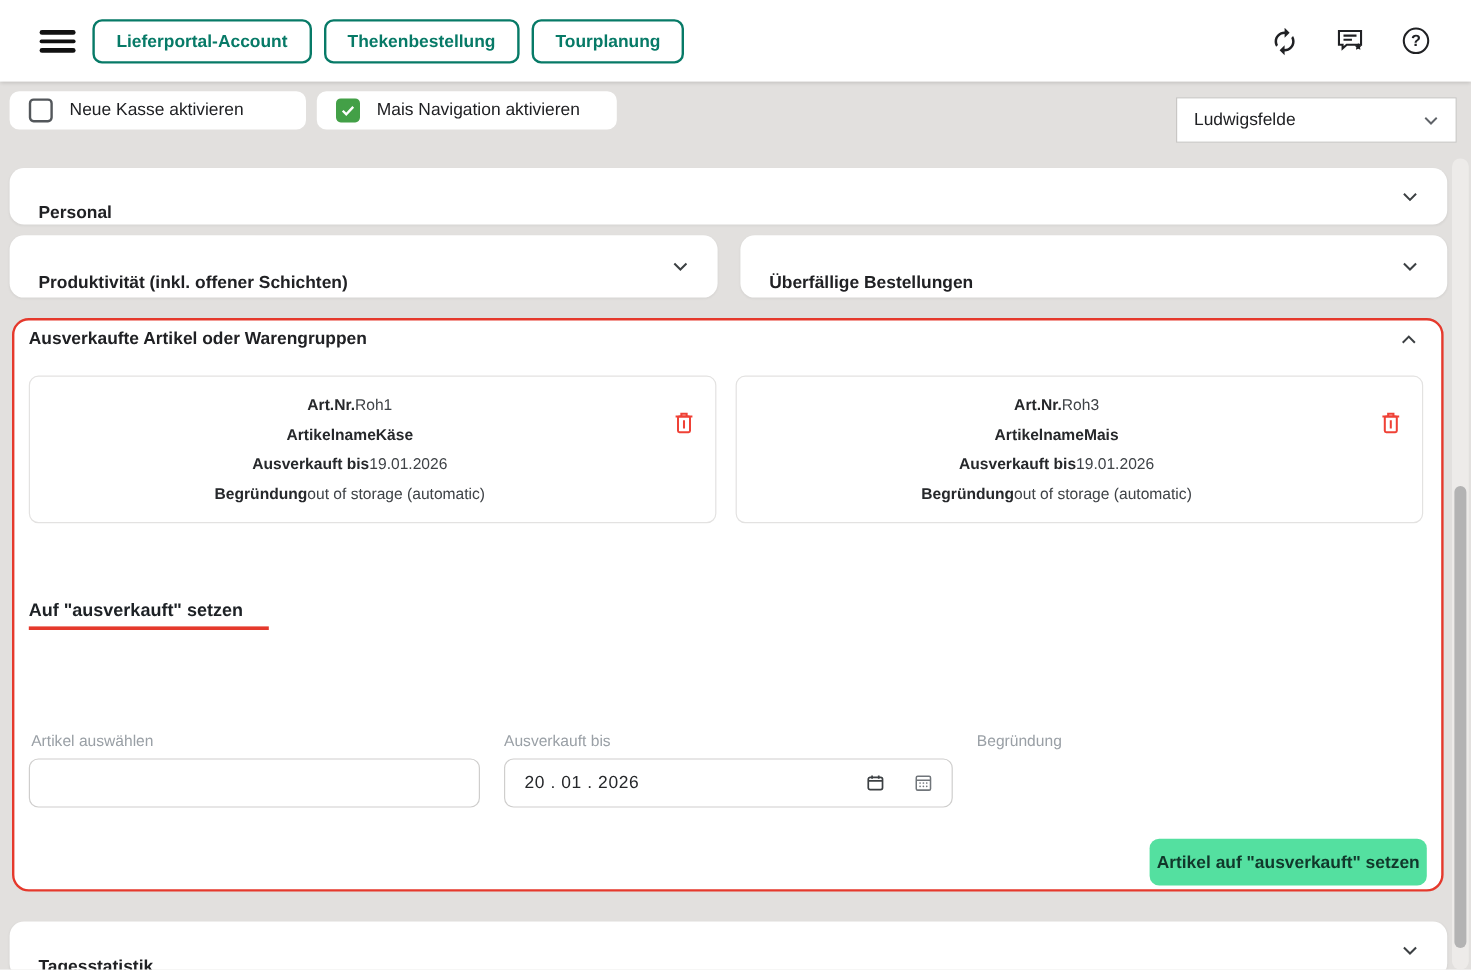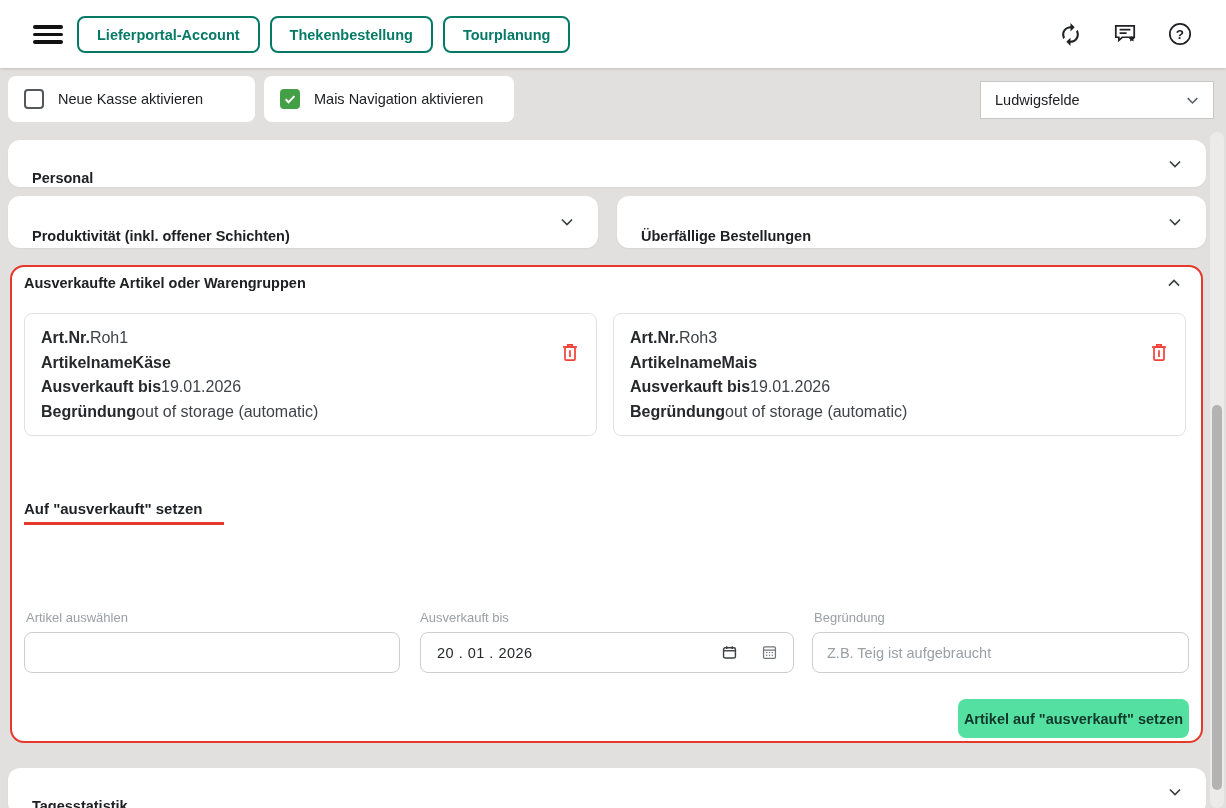--- a/index.html
+++ b/index.html
@@ -18,21 +18,21 @@
   .hamburger span { display:block; height:3.6px; background:#111; border-radius:2px; margin-bottom:4px; }
   .hamburger span:last-child { margin-bottom:0; }
   .nav-buttons { position:absolute; left:77px; top:16px; display:flex; gap:10px; }
   .nav-btn { height:37px; padding:0 18px; border:2px solid #077a67; border-radius:8px;
              background:#fff; color:#077a67; font-weight:700; font-size:14.5px;
              display:flex; align-items:center; font-family:"Liberation Sans",sans-serif; cursor:pointer; }
   .header-icons { position:absolute; right:33px; top:21px; display:flex; gap:29px; align-items:center; }
   .hicon { width:26px; height:26px; display:flex; align-items:center; justify-content:center; cursor:pointer; }
 
   
-  .cb-card { position:absolute; top:76px; height:46px; background:#fff; border-radius:8px;
+  .cb-card { position:absolute; top:76px; height:32px; background:#fff; border-radius:8px;
              display:flex; align-items:center; padding-left:16px; cursor:pointer; }
   .cb-card-1 { left:8px; width:247px; }
   .cb-card-2 { left:264px; width:250px; }
   .checkbox { width:20px; height:20px; border:2px solid #53575b; border-radius:4px;
               margin-right:14px; flex:0 0 auto; background:#fff; display:flex;
               align-items:center; justify-content:center; }
   .checkbox.checked { background:#43a047; border-color:#43a047; }
   .cb-label { font-size:14.5px; color:#202124; }
 
   .dropdown { position:absolute; left:980px; top:81px; width:234px; height:38px; background:#fff;
@@ -53,21 +53,21 @@
   .soldout { position:absolute; left:10px; top:265px; width:1193px; height:478px;
              background:#fff; border:2px solid #e5392c; border-radius:14px; }
   .soldout-title { position:absolute; left:12px; top:8px; font-weight:700; font-size:14.5px; }
   .soldout-chevron { position:absolute; right:18px; top:7px; cursor:pointer; }
 
   .item-card { position:absolute; top:46px; width:573px; height:123px; border:1px solid #e3e2e1;
                border-radius:8px; padding:12px 14px 12px 16px; display:flex; }
   .item-card-1 { left:12px; }
   .item-card-2 { left:601px; }
   .card-rows { flex:1; margin-right:16px; }
-  .card-row { display:flex; justify-content:flex-start; font-size:16px; line-height:24.5px; }
+  .card-row { display:flex; justify-content:center; font-size:13px; line-height:24.5px; }
   .card-row .lab { font-weight:700; color:#26282b; }
   .card-row .val { color:#3f4347; text-align:right; }
   .card-row .val.bold { font-weight:700; color:#26282b; }
   .trash-btn { width:24px; margin-top:14px; cursor:pointer; flex:0 0 auto; }
 
   .set-heading { position:absolute; left:12px; top:233px; font-weight:700; font-size:15px; color:#1d2125; }
   .red-underline { position:absolute; left:12px; top:255px; width:200px; height:3px; background:#e5392c; }
 
   .tabs { position:absolute; left:12px; top:283px; display:flex; }
   .tab { font-size:14px; font-weight:700; padding:8px 0 12px; line-height:16px;
@@ -281,21 +281,20 @@
               <circle cx="15.5" cy="12" r="0.9"></circle>
             <circle cx="8.5" cy="15.5" r="0.9"></circle>
               <circle cx="12" cy="15.5" r="0.9"></circle>
               <circle cx="15.5" cy="15.5" r="0.9"></circle>
           </g>
         </svg>
       </span>
     </span>
   </div>
 
-  <input class="tinput in-3" placeholder="Z.B. Teig ist aufgebraucht" style="">
 
   <button class="submit-btn">Artikel auf "ausverkauft" setzen</button>
 </div>
 
 <div class="accordion acc-tages">
   <span class="acc-title">Tagesstatistik</span>
   <span style="display:flex;">
     <svg width="18" height="18" viewBox="0 0 16 16" fill="none" stroke="#3c4043" stroke-width="1.5">
       <path d="M3.5 5.8l4.5 4.5 4.5-4.5"></path>
     </svg>

